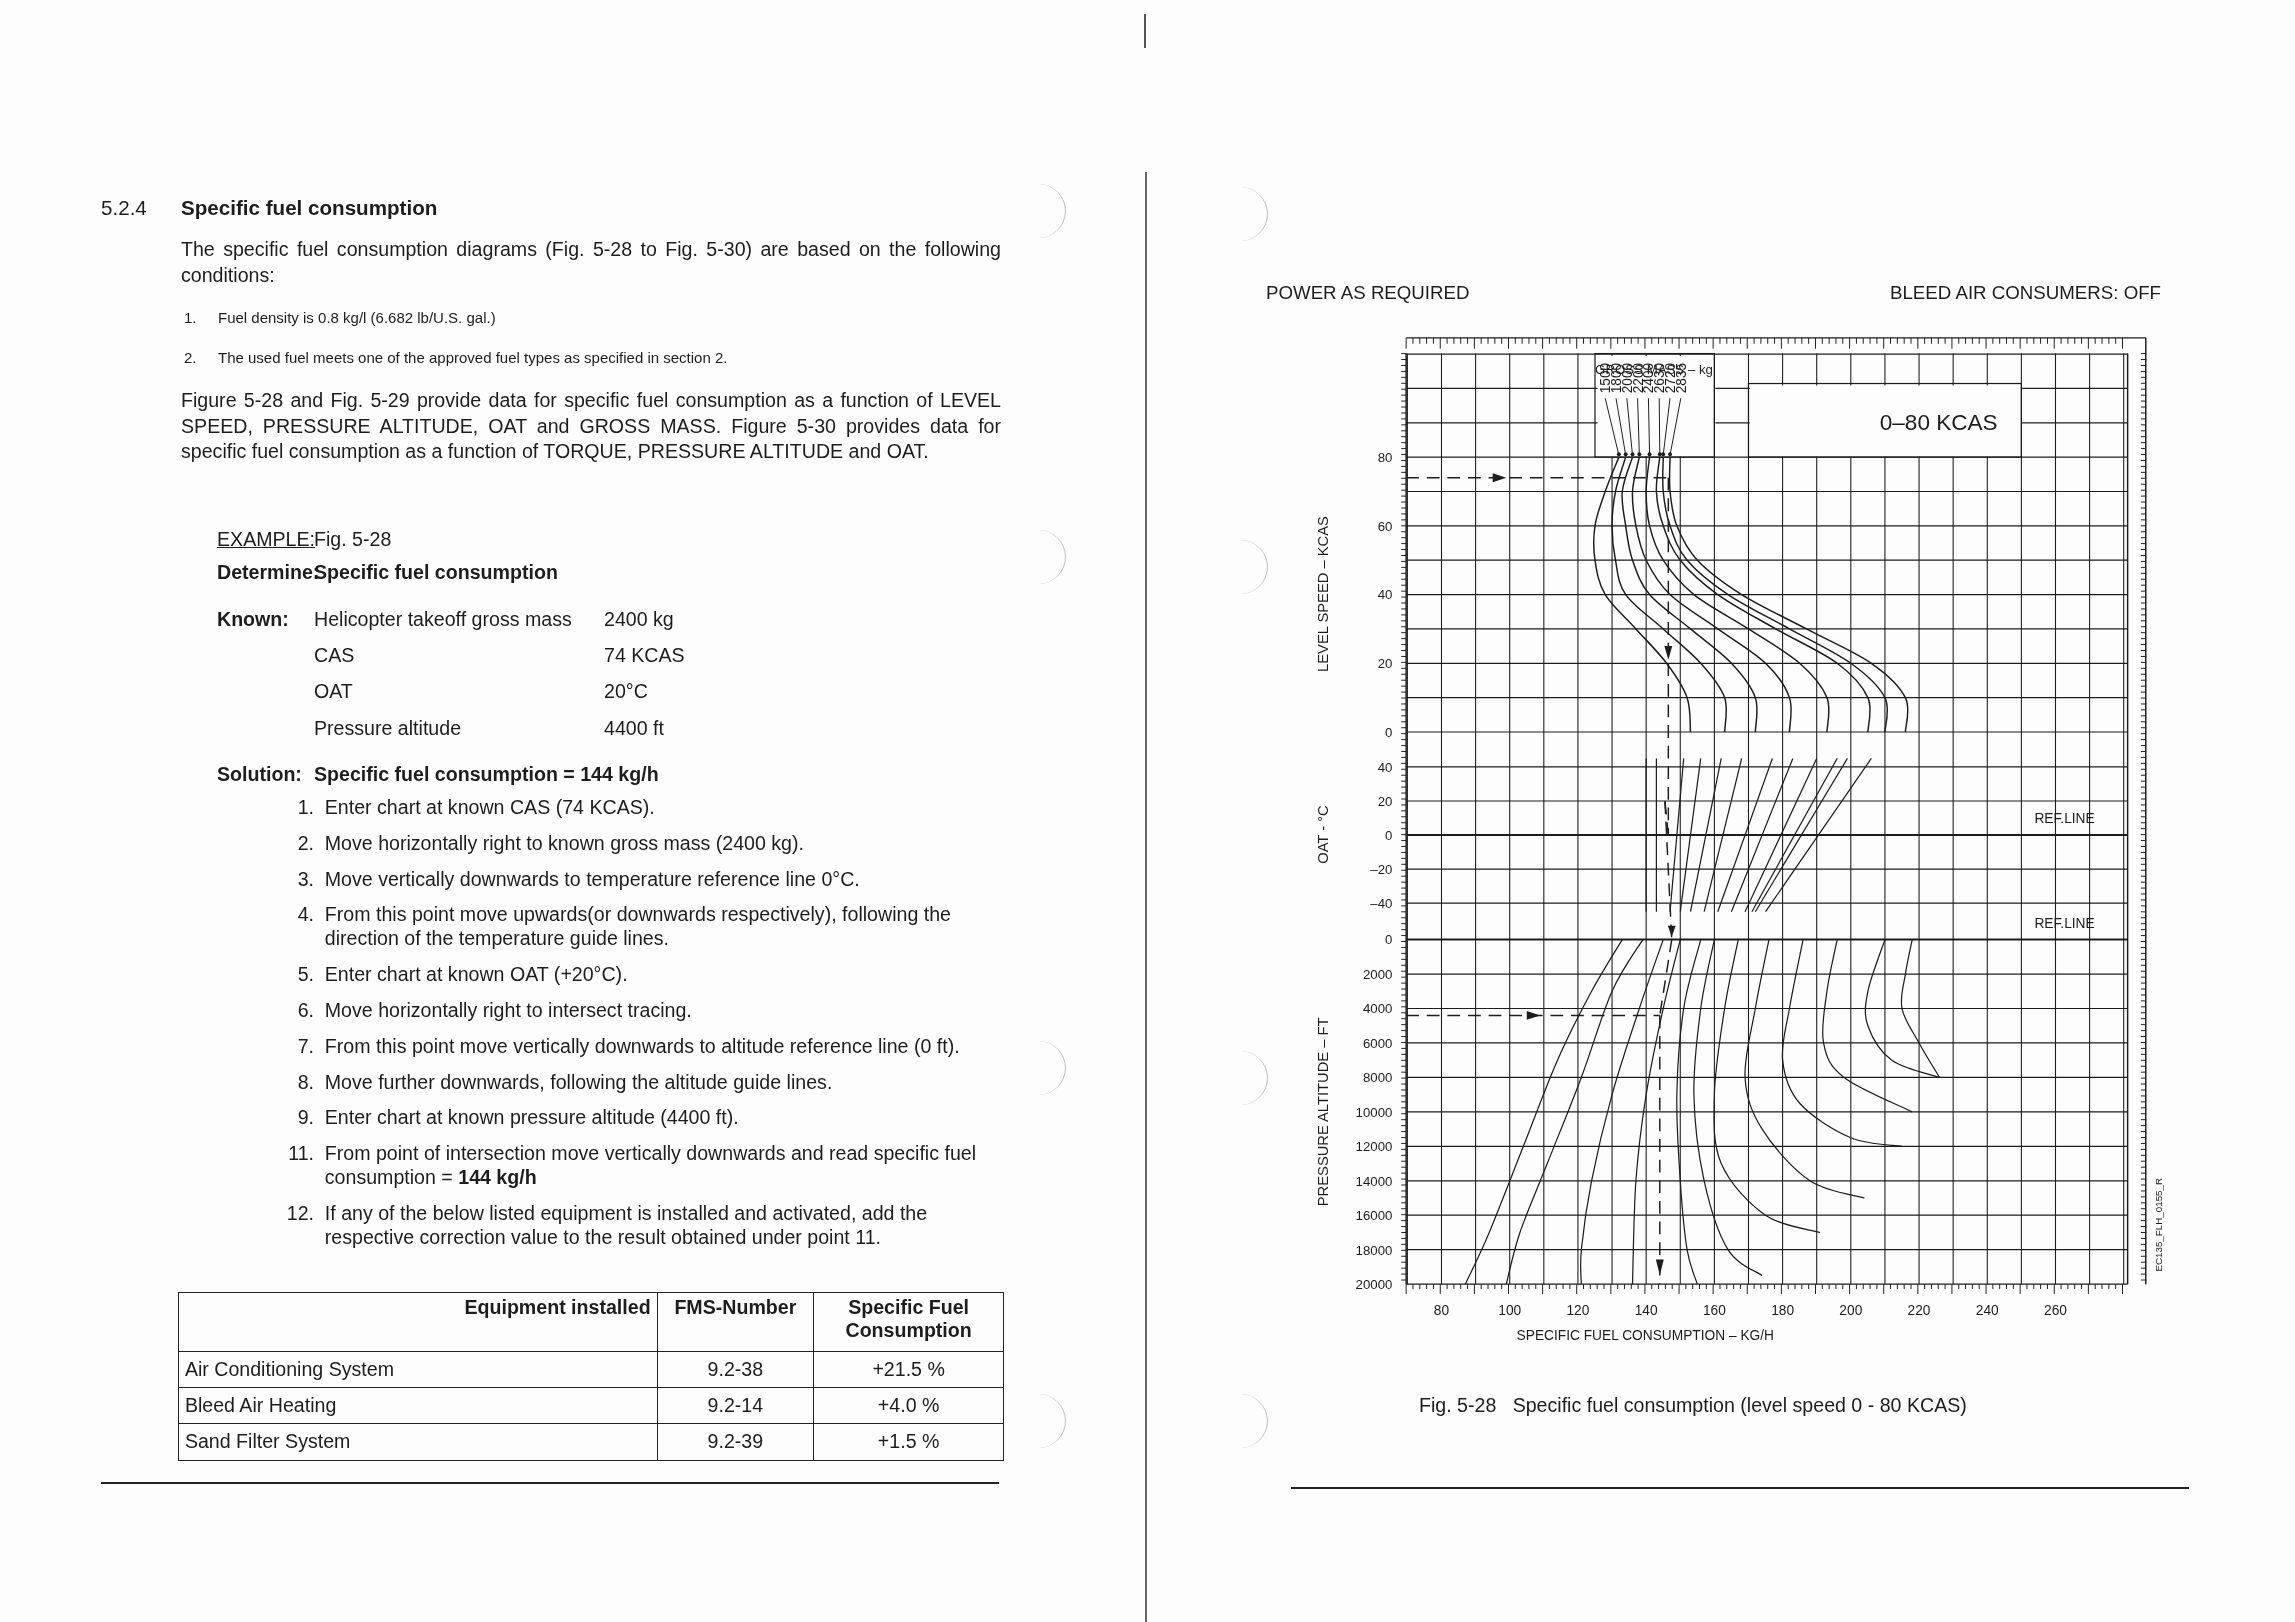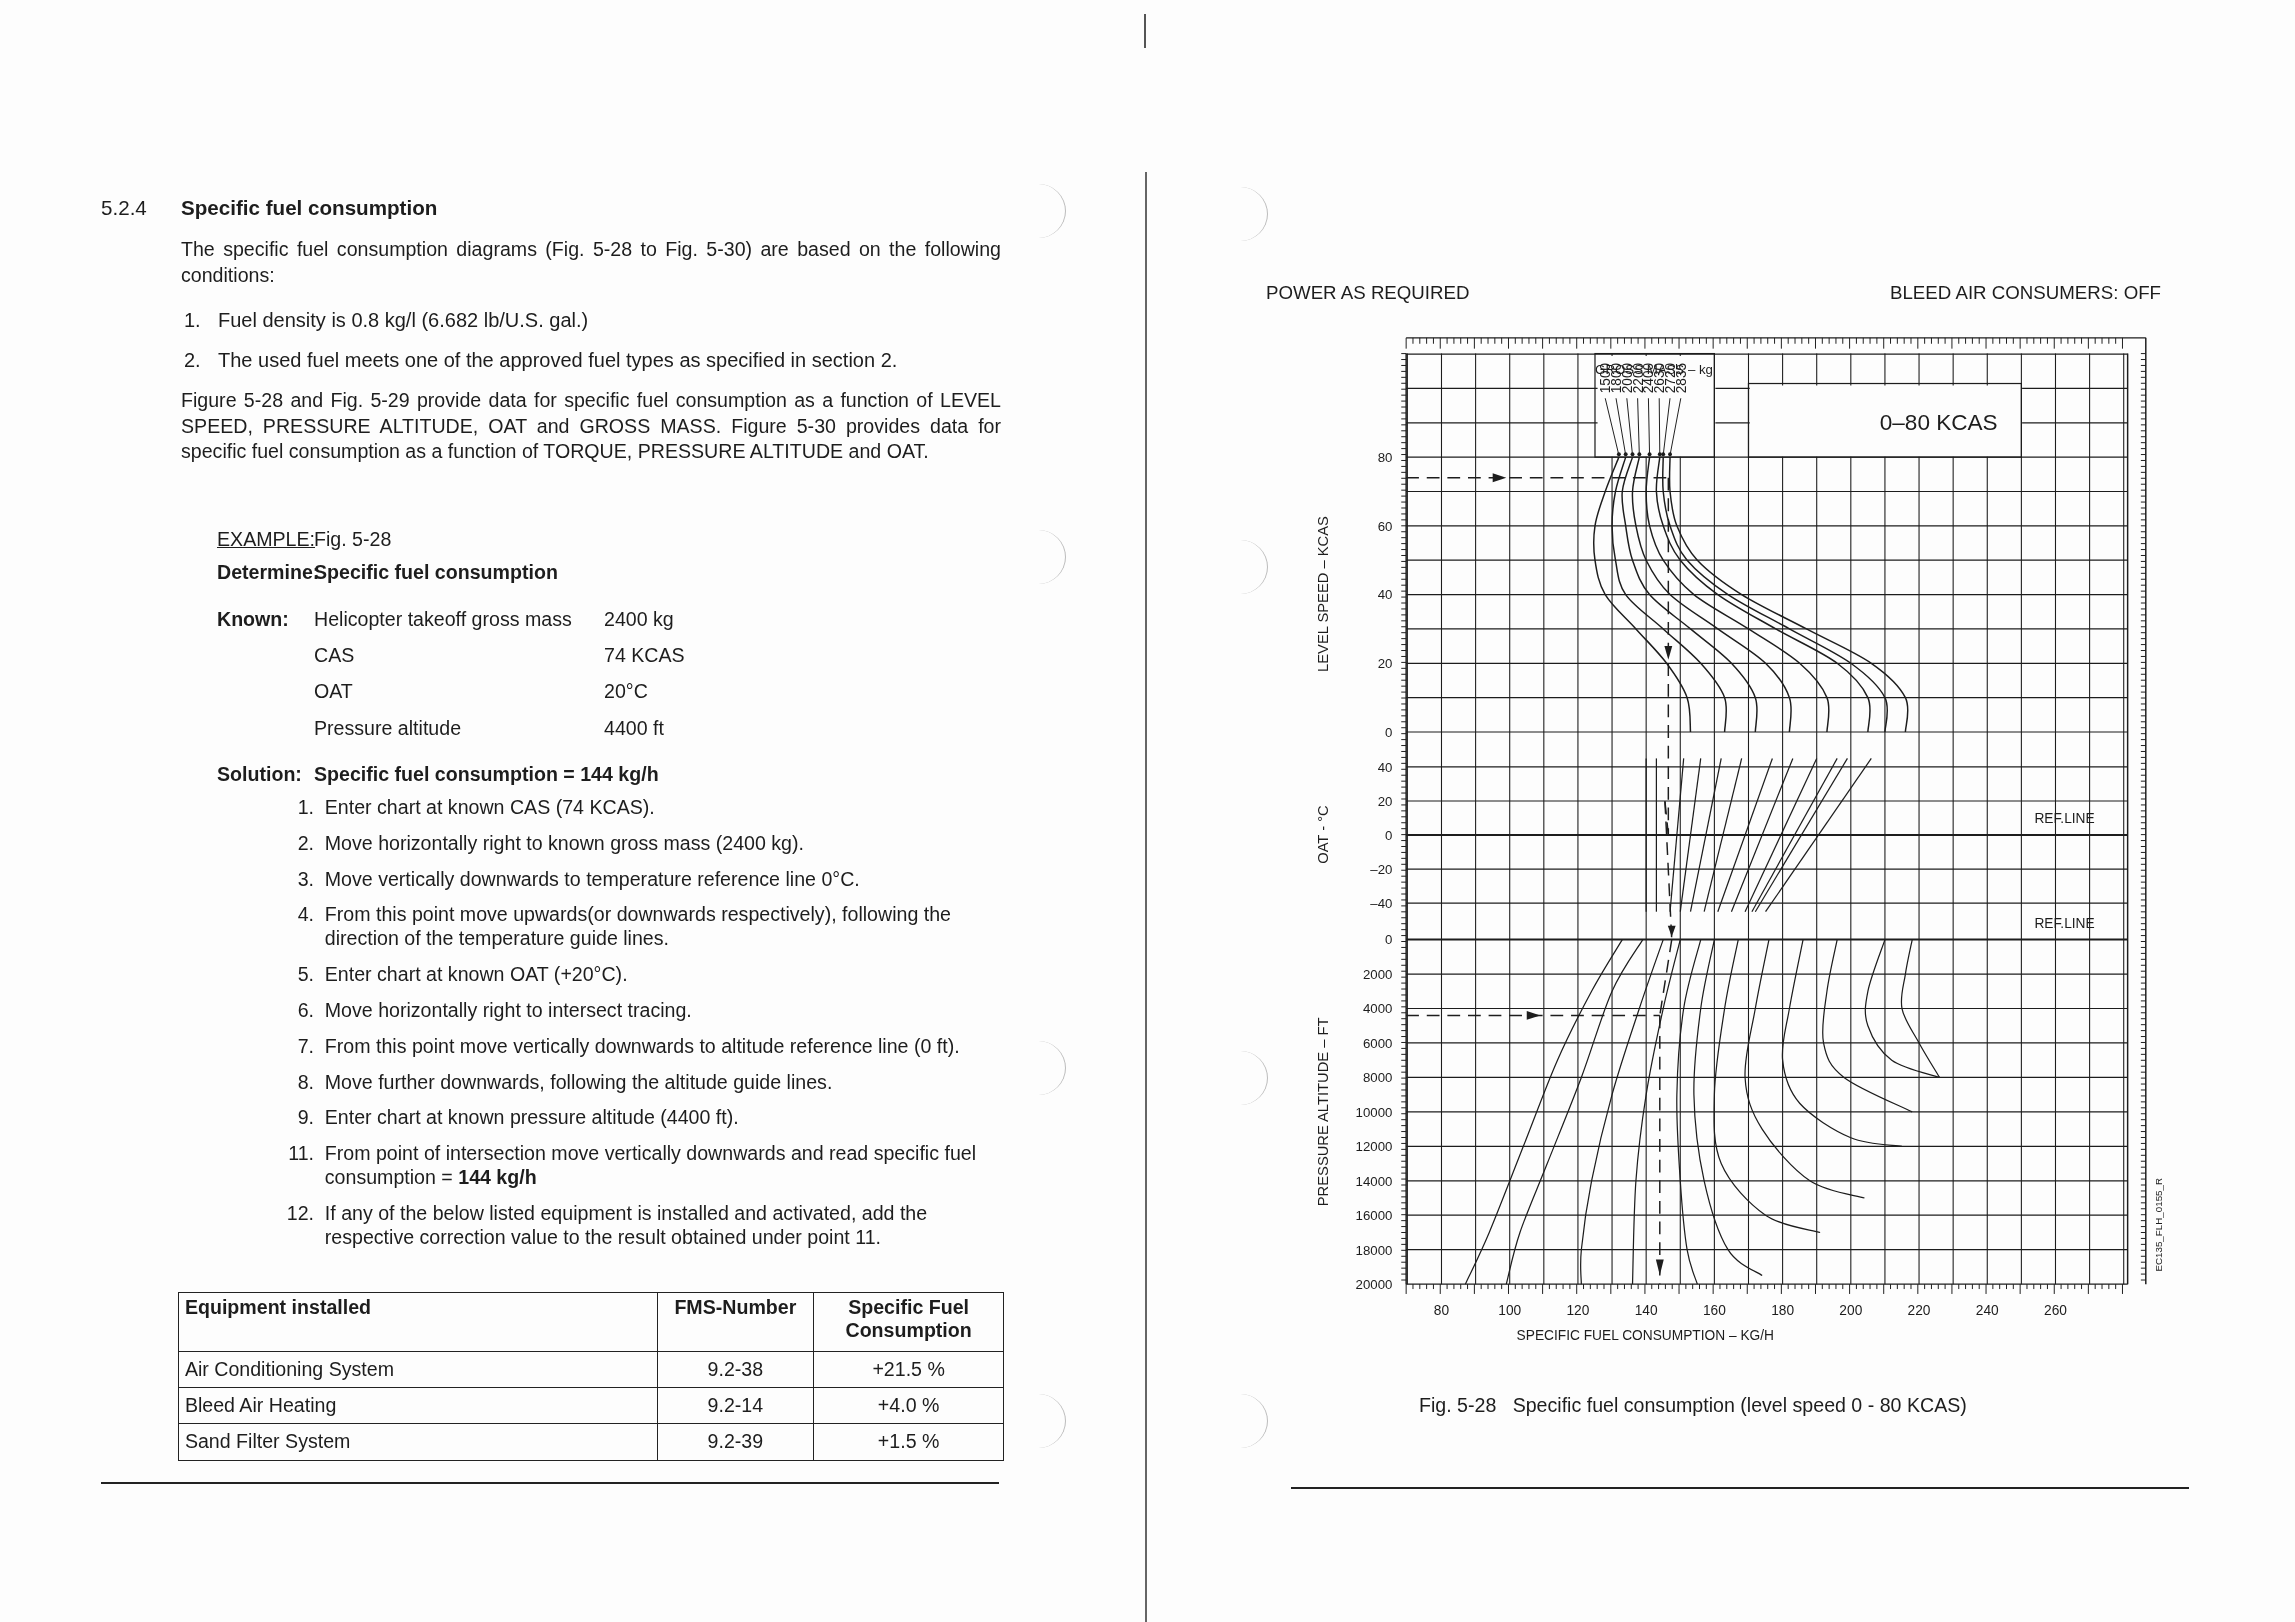--- a/index.html
+++ b/index.html
@@ -3,21 +3,21 @@
 <meta charset="utf-8">
 <style>
   html, body { margin:0; padding:0; background:#fdfdfd; }
   body { width:2295px; height:1623px; position:relative; overflow:hidden; font-family:"Liberation Sans", sans-serif; color:#1d1d1d; }
   .abs { position:absolute; }
   .txt { font-size:19.6px; line-height:25.5px; }
   .bold { font-weight:bold; }
   .sec-num { left:101px; top:196px; font-size:20.6px; }
   .sec-title { left:181px; top:196px; font-size:20.6px; font-weight:bold; }
   .para { left:181px; width:820px; font-size:19.6px; line-height:25.5px; text-align:justify; }
-  .cond { left:184px; font-size:20px; }
+  .cond { left:184px; font-size:15px; }
   .cond .n { display:inline-block; width:34px; }
   .lbl { left:181px; font-size:19.6px;margin-left:36px; }
   .val { left:314px; font-size:19.6px; }
   .kv { left:604px; font-size:19.6px; }
   .steps { left:265px; top:795px; width:736px; }
   .step { display:flex; font-size:19.6px; line-height:24px; margin-bottom:11.8px; }
   .step .n { width:49px; text-align:right; padding-right:10.8px; flex:none; }
   .step .t { flex:1; }
   table.eq { position:absolute; left:178px; top:1292px; width:826px; border-collapse:collapse; font-size:19.6px; }
   table.eq td, table.eq th { border:1.5px solid #222; padding:2.9px 5.9px; }
@@ -118,21 +118,21 @@
     </div>
   <div class="step">
       <span class="n">12.</span>
       <span class="t">If any of the below listed equipment is installed and activated, add the respective correction value to the result obtained under point 11.</span>
     </div>
 </div>
 
 <table class="eq">
   <tbody>
       <tr>
-    <th style="width:58%;">Equipment installed</th>
+    <th style="width:58%;text-align:right;">Equipment installed</th>
     <th class="c" style="width:19%;">FMS-Number</th>
     <th class="c">Specific Fuel Consumption</th>
   </tr>
   <tr>
     <td>Air Conditioning System</td>
     <td class="c">9.2-38</td>
     <td class="c">+21.5 %</td>
   </tr>
   <tr>
     <td>Bleed Air Heating</td>

